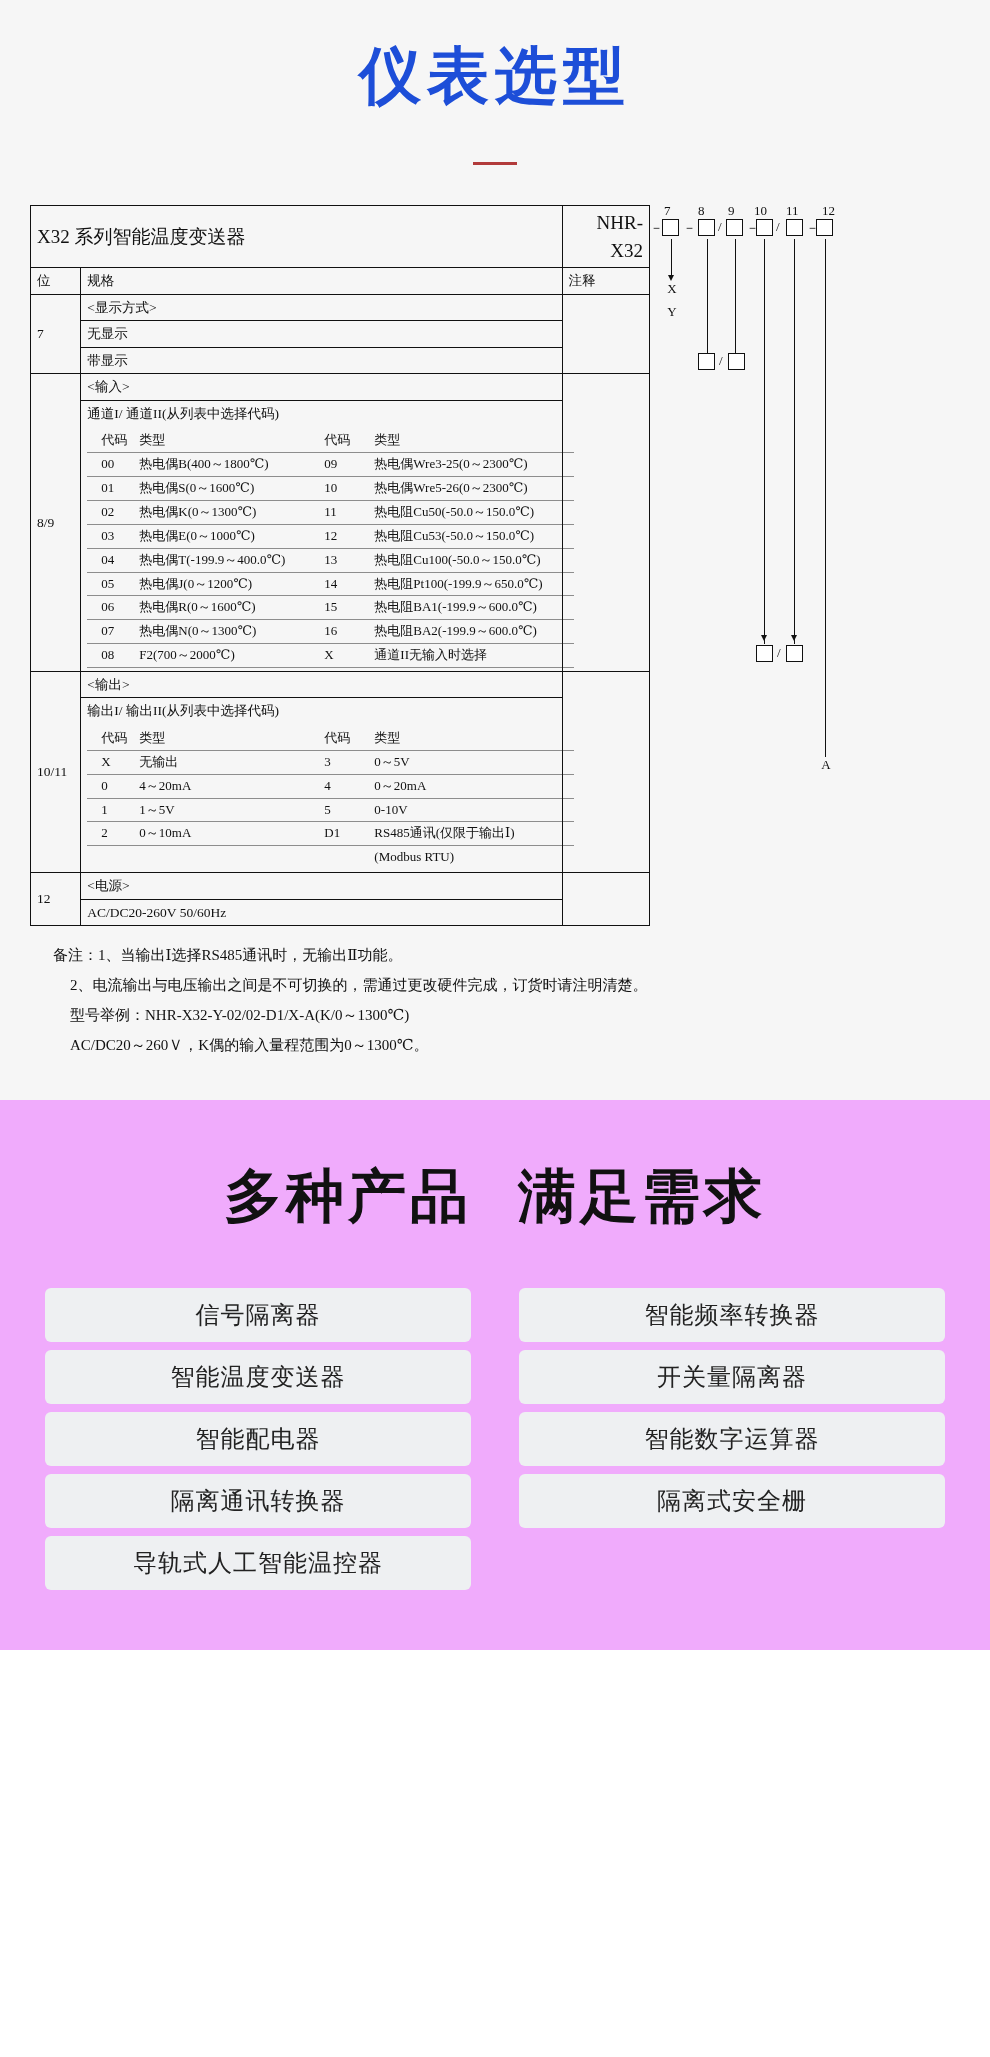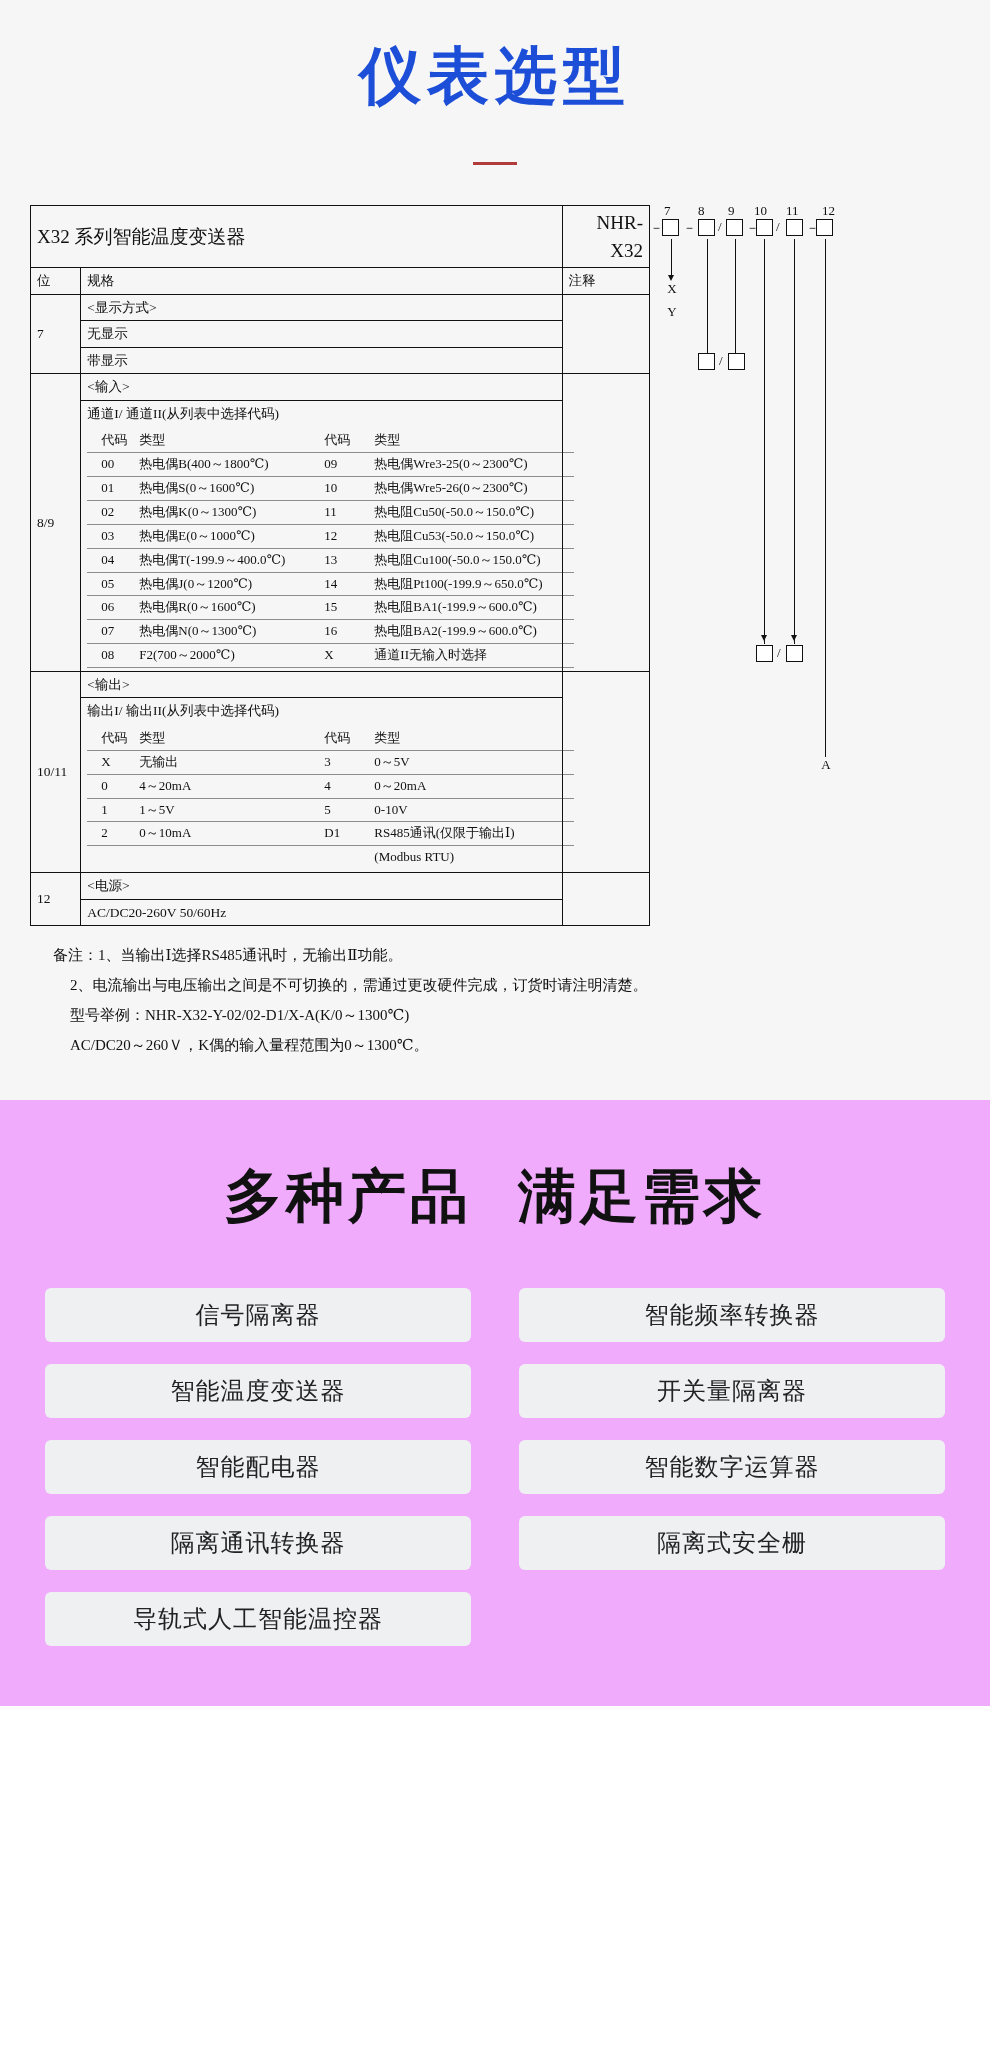--- a/index.html
+++ b/index.html
@@ -151,21 +151,21 @@
     letter-spacing: 4px;
     color: #111;
     margin-bottom: 52px;
   }
   .sec2-title .gap { display:inline-block; width: 46px; }
   .prod-grid {
     width: 900px;
     margin: 0 auto;
     display: grid;
     grid-template-columns: 1fr 1fr;
-    gap: 22px 48px;
+    gap: 8px 48px;
   }
   .prod-item {
     background: #eef0f2;
     border-radius: 6px;
     height: 54px;
     display: flex;
     align-items: center;
     justify-content: center;
     font-family: "Liberation Sans", sans-serif;
     font-size: 24px;

